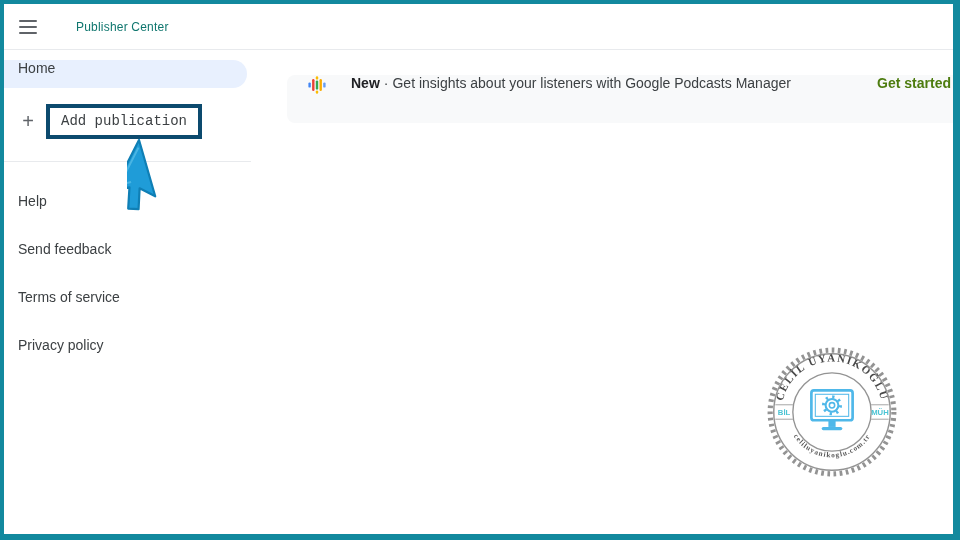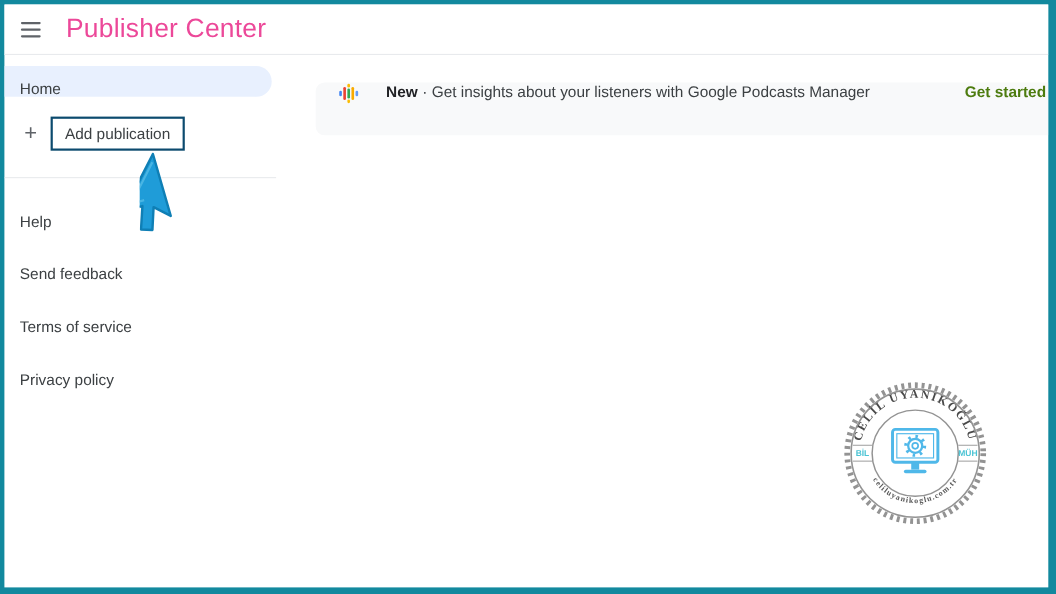--- a/index.html
+++ b/index.html
@@ -35,65 +35,65 @@
     gap: 4px;
     cursor: pointer;
   }
   .hamburger span {
     display: block;
     width: 18px; height: 2px;
     background: #5f6368;
     border-radius: 1px;
   }
   .app-title {
-    font-size: 24px;
-    color: #ec4899;
-    margin-left: 8px;
+    font-size: 12px;
+    color: #0f766e;
+    margin-left: 24px;
     letter-spacing: 0.2px;
   }
 
   
   .body-row { display: flex; height: calc(100% - 46px); }
 
   
   .sidebar { width: 247px; flex: 0 0 247px; position: relative; }
   .nav-home {
     margin-top: 10px;
     height: 28px;
     width: 243px;
     background: #e8f0fe;
     border-radius: 0 19px 19px 0;
-    display: flex; align-items: flex-end;
+    display: flex; align-items: flex-start;
     padding-left: 14px;
     font-size: 14px;
     color: #3c4043;
     cursor: pointer;
   }
   .add-pub-row {
     margin-top: 17px;
     display: flex; align-items: center;
     padding-left: 14px;
     height: 32px;
   }
   .plus-icon {
     font-size: 20px;
     color: #5f6368;
     width: 20px;
     text-align: center;
     line-height: 20px;
   }
   .add-pub-btn {
     margin-left: 8px;
-    border: 2px solid #0c4a6e;
+    border: 4px solid #0c4a6e;
     padding: 5px 11px 6px 11px;
     font-size: 14px;
     color: #3c4043;
     background: transparent;
     cursor: pointer;
-    font-family: Liberation Sans, sans-serif;
+    font-family: Liberation Mono, monospace;
   }
   .sidebar-divider {
     margin-top: 24px;
     margin-right: 0;
     border: none;
     border-top: 1px solid #e8eaed;
   }
   .sidebar-links { list-style: none; padding-top: 15px; }
   .sidebar-links li {
     height: 48px;

